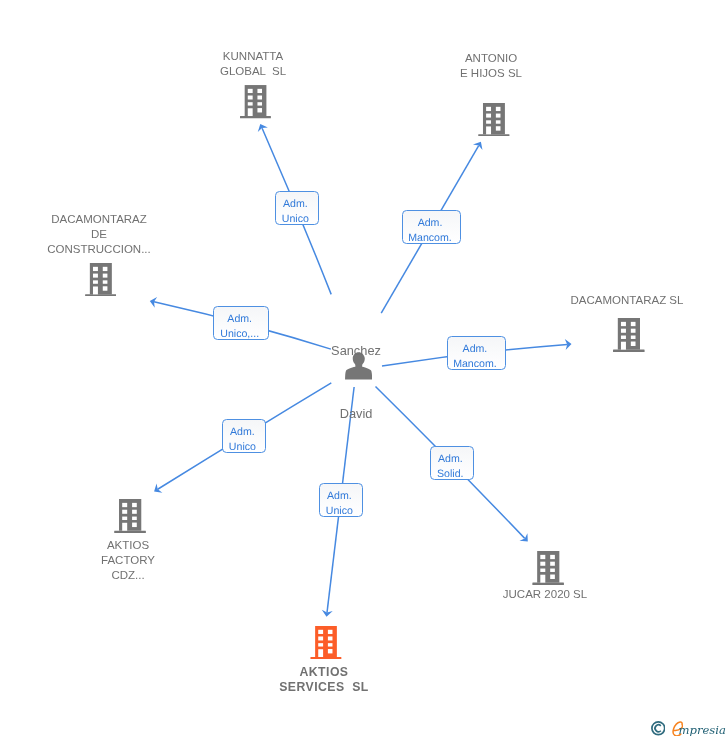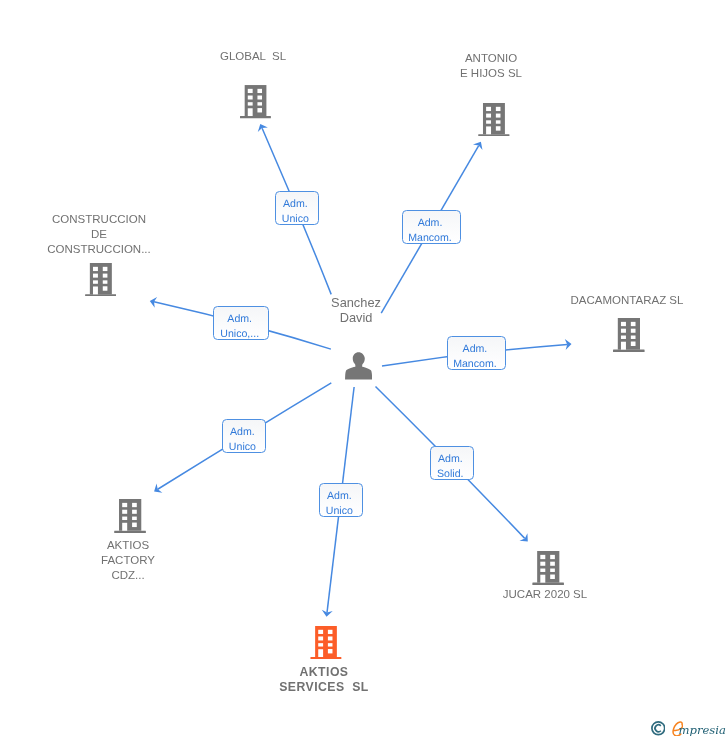--- a/index.html
+++ b/index.html
@@ -8,21 +8,21 @@
        font-family:"Liberation Sans",sans-serif;-webkit-font-smoothing:antialiased;}
   .node-label, .edge-label, #watermark{will-change:transform;}
   #stage{position:absolute;left:0;top:0;width:728px;height:740px;}
   #edge-layer{position:absolute;left:0;top:0;width:728px;height:740px;}
   .node{position:absolute;left:0;top:0;}
   .node-icon{position:absolute;}
   .lline{white-space:pre;font-size:inherit;}
   .eline{white-space:pre;font-size:10.6px;}
   .node-label{position:absolute;text-align:center;color:#717171;white-space:normal;font-size:0;}
   .node-label.company .lline{font-size:11.5px;line-height:15.15px;}
-  .node-label.person .lline{font-size:12.8px;line-height:15.4px;}
+  .node-label.person .lline{font-size:12.8px;line-height:15.4px;margin-top:48px;}
   .node-label.hl .lline{font-weight:bold;font-size:12.25px;line-height:15.4px;letter-spacing:0.45px;}
   .edge-label{position:absolute;box-sizing:border-box;border:1.45px solid #4e90e2;border-radius:4.5px;
       background:linear-gradient(180deg,#f5f6f8 0%,#f9fafb 40%,#fdfdfe 78%,#ffffff 100%);
       color:#3079d9;font-size:0;line-height:15px;text-align:center;white-space:normal;
       display:flex;flex-direction:column;align-items:center;
       padding-top:4.9px;padding-right:3.0px;text-rendering:geometricPrecision;}
   #watermark{position:absolute;left:649px;top:716px;height:24px;}
   .wm-c{position:absolute;left:1.5px;top:5.3px;width:14.6px;height:14.6px;}
   .wm-e{position:absolute;left:22.5px;top:4.6px;width:11.6px;height:15.8px;}
   .wm-rest{position:absolute;left:29.5px;top:8.5px;font-family:"DejaVu Serif",serif;font-style:italic;
@@ -59,20 +59,21 @@
           <rect x="7.8" y="10.5" width="4.9" height="4.0"></rect>
           <rect x="7.8" y="17.2" width="4.9" height="3.4"></rect>
           <rect x="7.8" y="23.3" width="4.9" height="7.8"></rect>
           <rect x="17.5" y="3.8" width="4.6" height="4.2"></rect>
           <rect x="17.5" y="10.5" width="4.6" height="4.0"></rect>
           <rect x="17.5" y="17.2" width="4.6" height="3.4"></rect>
           <rect x="17.5" y="23.1" width="4.6" height="4.4"></rect>
         </g>
       </svg>
     <div class="node-label company" style="left:163.4px;top:48.8px;width:180.0px">
+      <div class="lline">KUNNATTA</div>
       <div class="lline">GLOBAL  SL</div>
     </div>
   </div>
   <div class="node">
     <svg class="node-icon" style="left:477.9px;top:102.8px;width:31.7px;height:33.6px;color:#767676" viewBox="0 0 31 33.4">
         <g fill="currentColor">
           <rect x="0" y="31.0" width="31" height="2.4" rx="0.35"></rect>
           <rect x="4.7" y="0" width="21.8" height="31.1"></rect>
         </g>
         <g fill="#fff">
@@ -102,21 +103,21 @@
           <rect x="7.8" y="10.5" width="4.9" height="4.0"></rect>
           <rect x="7.8" y="17.2" width="4.9" height="3.4"></rect>
           <rect x="7.8" y="23.3" width="4.9" height="7.8"></rect>
           <rect x="17.5" y="3.8" width="4.6" height="4.2"></rect>
           <rect x="17.5" y="10.5" width="4.6" height="4.0"></rect>
           <rect x="17.5" y="17.2" width="4.6" height="3.4"></rect>
           <rect x="17.5" y="23.1" width="4.6" height="4.4"></rect>
         </g>
       </svg>
     <div class="node-label company" style="left:9.0px;top:211.9px;width:180.0px">
-      <div class="lline">CONSTRUCCION</div>
+      <div class="lline">DACAMONTARAZ</div>
       <div class="lline">DE</div>
       <div class="lline">CONSTRUCCION...</div>
     </div>
   </div>
   <div class="node">
     <svg class="node-icon" style="left:613.2px;top:317.6px;width:31.6px;height:34.0px;color:#767676" viewBox="0 0 31 33.4">
         <g fill="currentColor">
           <rect x="0" y="31.0" width="31" height="2.4" rx="0.35"></rect>
           <rect x="4.7" y="0" width="21.8" height="31.1"></rect>
         </g>

